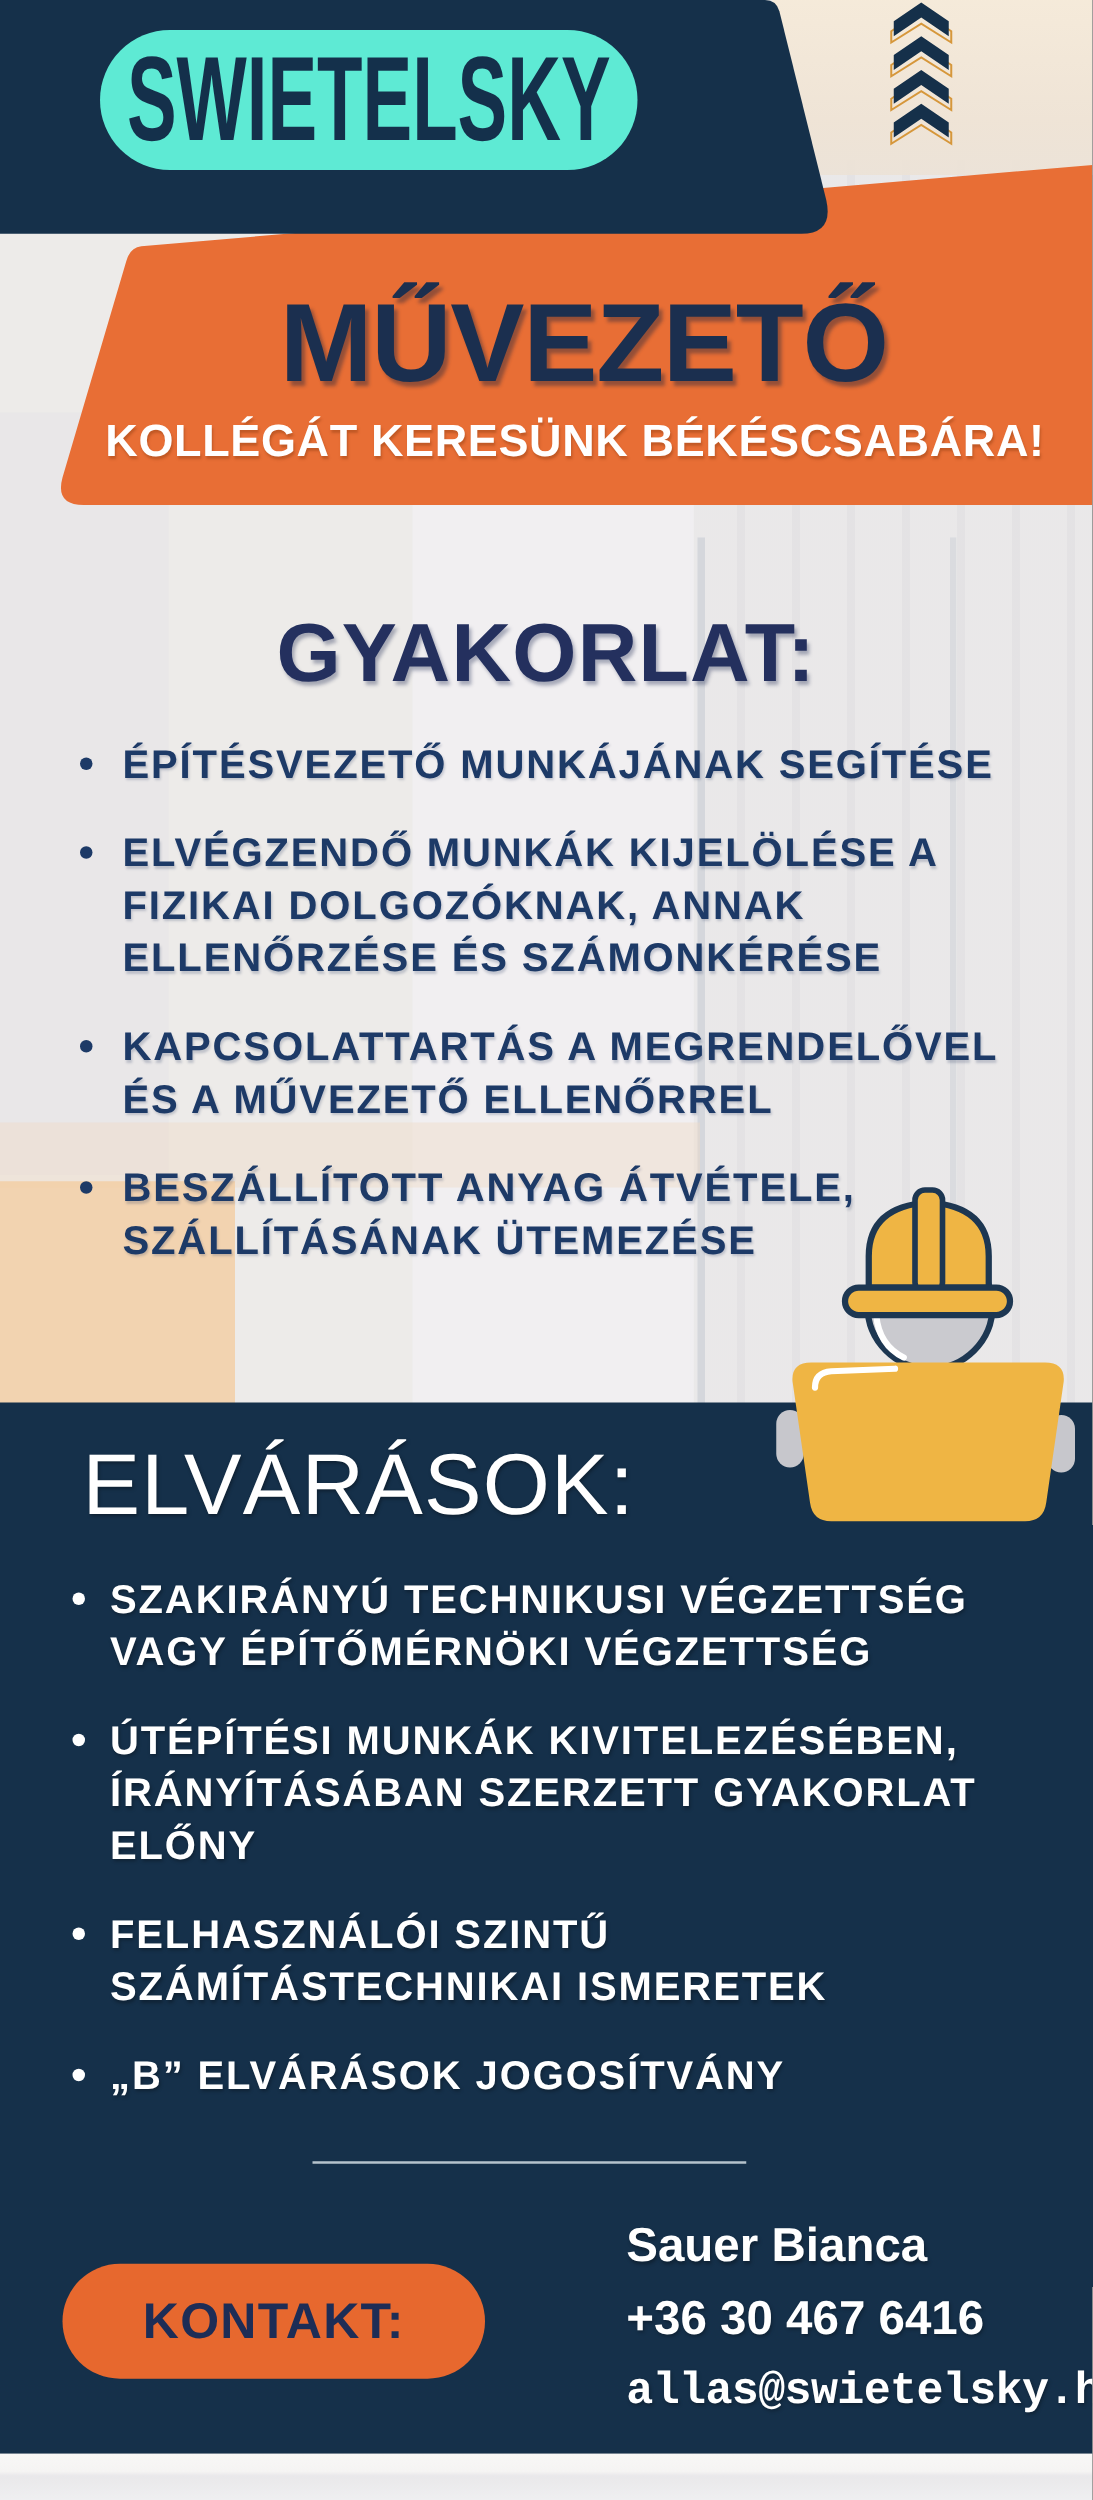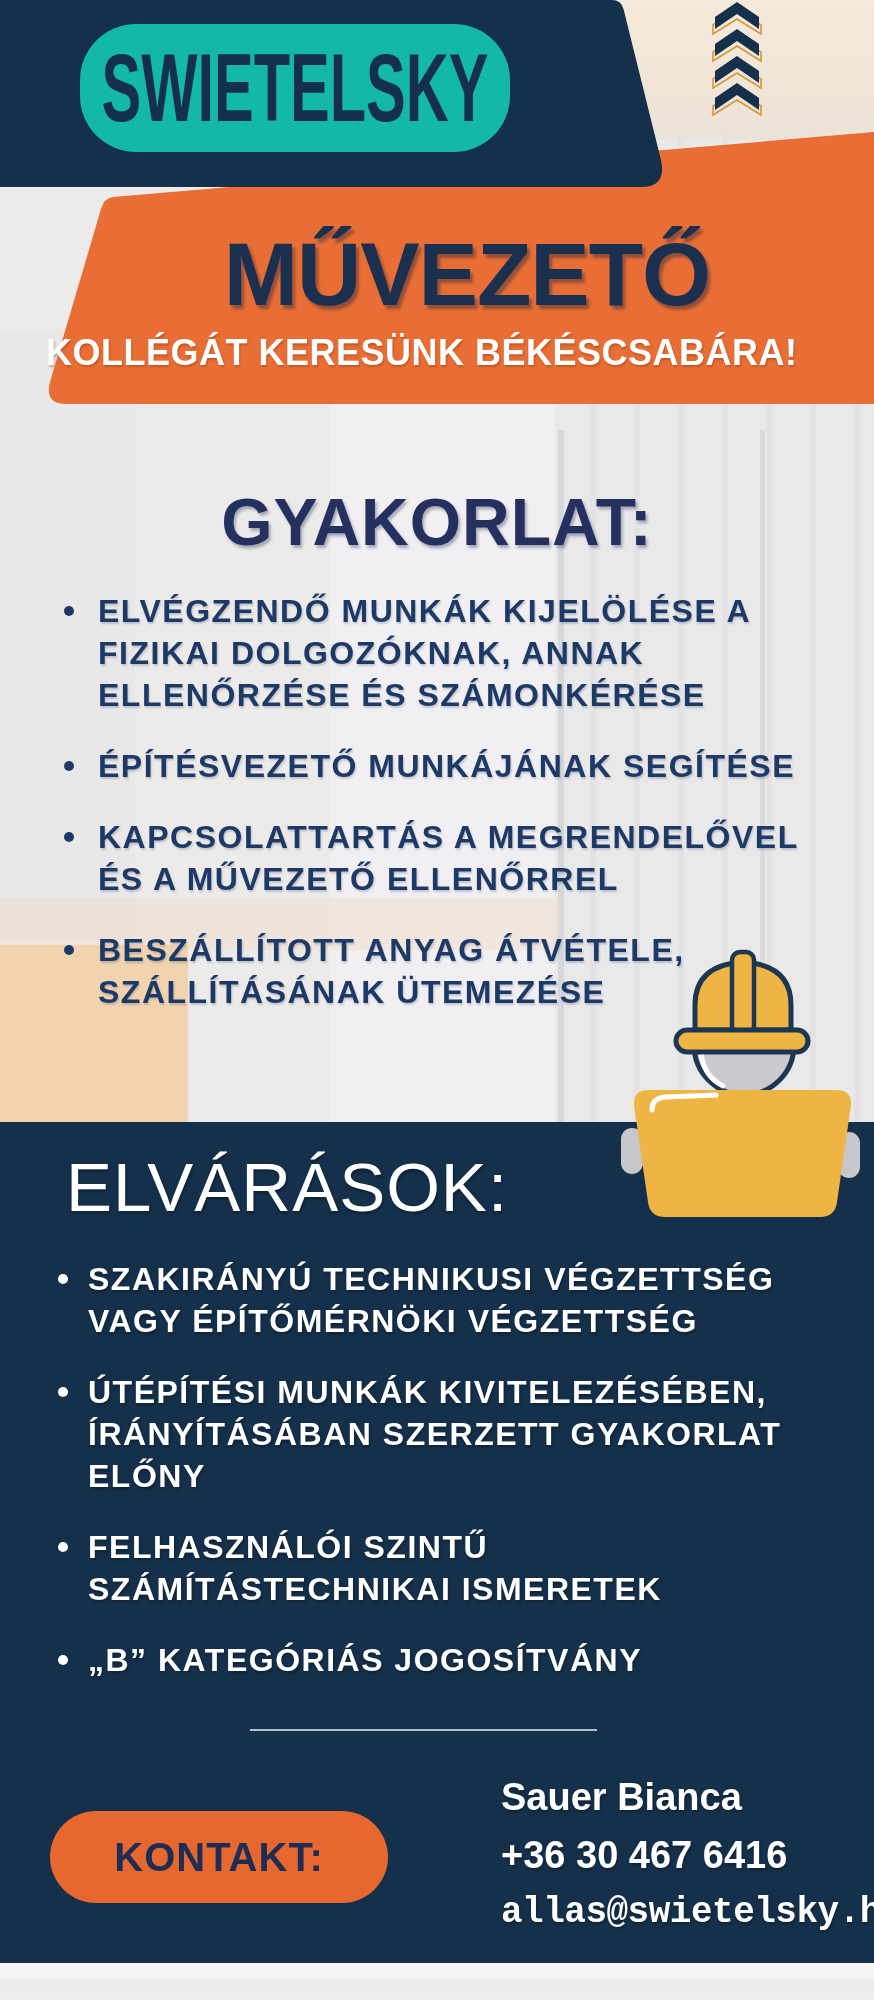--- a/index.html
+++ b/index.html
@@ -21,38 +21,38 @@
   .ph-left-col{left:0;top:330px;width:135px;height:610px;background:#e6e5e8;opacity:.6;}
   .ph-warm-band{left:0;top:898px;width:560px;height:52px;background:#efd9c2;opacity:.4;}
   .ph-peach{left:0;top:945px;width:188px;height:178px;background:#F3CDA1;opacity:.8;}
   .ph-top-right{left:618px;top:0;width:256px;height:140px;
     background:linear-gradient(180deg,#f6ead8 0%,#efe3d4 70%,#ece2d6 100%);opacity:.9;}
   .ph-beam{left:558px;top:430px;width:6px;height:695px;background:#cfd2d8;opacity:.8;}
   .ph-beam2{left:760px;top:430px;width:5px;height:560px;background:#d3d5da;opacity:.7;}
   
   .header-svg{position:absolute;left:0;top:0;}
   .logo-pill{
-    position:absolute;left:80px;top:24px;width:430px;height:128px;border-radius:56px;
-    background:#14b8a6;display:flex;align-items:center;justify-content:center;overflow:hidden;
+    position:absolute;left:80px;top:24px;width:430px;height:112px;border-radius:56px;
+    background:#5eead4;display:flex;align-items:center;justify-content:center;overflow:hidden;
   }
   .logo-text{
     font-size:96px;font-weight:bold;color:#14304B;letter-spacing:0px;line-height:1;
     transform:scaleX(0.62);transform-origin:center center;white-space:nowrap;
   }
   .chevrons-svg{position:absolute;left:700px;top:0;}
   
   .banner-svg{position:absolute;left:0;top:120px;}
   .banner-title{
     position:absolute;left:60px;right:0;top:224px;height:100px;line-height:100px;
     text-align:center;font-size:89px;font-weight:800;color:var(--ink-title);letter-spacing:-1px;
     text-shadow:3px 4px 3px rgba(23,33,59,.4);white-space:nowrap;
   }
   .banner-subtitle{
     position:absolute;left:46px;right:0;top:330px;height:46px;line-height:46px;
-    text-align:left;font-size:36px;font-weight:800;color:#ffffff;letter-spacing:.5px;
+    text-align:center;font-size:36px;font-weight:800;color:#ffffff;letter-spacing:.5px;
     text-shadow:1px 2px 2px rgba(120,50,10,.35);white-space:nowrap;
   }
   
   .feladatok-heading{
     position:absolute;left:0;right:0;top:484px;height:76px;line-height:76px;text-align:center;
     font-size:66px;font-weight:800;color:var(--ink-heading);letter-spacing:1px;
     text-shadow:2px 3px 3px rgba(30,40,80,.35);
   }
   ul.bullets{list-style:none;margin:0;position:absolute;left:0;right:0;}
   ul.bullets li{
@@ -142,41 +142,41 @@
 
   <div class="logo-pill">
     <span class="logo-text">SWIETELSKY</span>
   </div>
 
   <div class="banner-title">MŰVEZETŐ</div>
   <div class="banner-subtitle">KOLLÉGÁT KERESÜNK BÉKÉSCSABÁRA!</div>
 
   <div class="feladatok-heading">GYAKORLAT:</div>
   <ul class="bullets feladatok-list">
+    <li>ÉPÍTÉSVEZETŐ MUNKÁJÁNAK SEGÍTÉSE</li>
     <li>ELVÉGZENDŐ MUNKÁK KIJELÖLÉSE A
 FIZIKAI DOLGOZÓKNAK, ANNAK
 ELLENŐRZÉSE ÉS SZÁMONKÉRÉSE</li>
-    <li>ÉPÍTÉSVEZETŐ MUNKÁJÁNAK SEGÍTÉSE</li>
     <li>KAPCSOLATTARTÁS A MEGRENDELŐVEL
 ÉS A MŰVEZETŐ ELLENŐRREL</li>
     <li>BESZÁLLÍTOTT ANYAG ÁTVÉTELE,
 SZÁLLÍTÁSÁNAK ÜTEMEZÉSE</li>
   </ul>
 
   <div class="section-dark"></div>
   <div class="elvarasok-heading">ELVÁRÁSOK:</div>
   <ul class="bullets elvarasok-list">
     <li>SZAKIRÁNYÚ TECHNIKUSI VÉGZETTSÉG
 VAGY ÉPÍTŐMÉRNÖKI VÉGZETTSÉG</li>
     <li>ÚTÉPÍTÉSI MUNKÁK KIVITELEZÉSÉBEN,
 ÍRÁNYÍTÁSÁBAN SZERZETT GYAKORLAT
 ELŐNY</li>
     <li>FELHASZNÁLÓI SZINTŰ
 SZÁMÍTÁSTECHNIKAI ISMERETEK</li>
-    <li>„B” KATEGÓRIÁS JOGOSÍTVÁNY</li>
+    <li>„B” ELVÁRÁSOK JOGOSÍTVÁNY</li>
   </ul>
 
   <hr class="divider">
 
   <button class="kontakt-btn">
     <span>KONTAKT:</span>
   </button>
   <div class="contact-info">
     <div class="contact-line">Sauer Bianca</div>
     <div class="contact-line">+36 30 467 6416</div>

